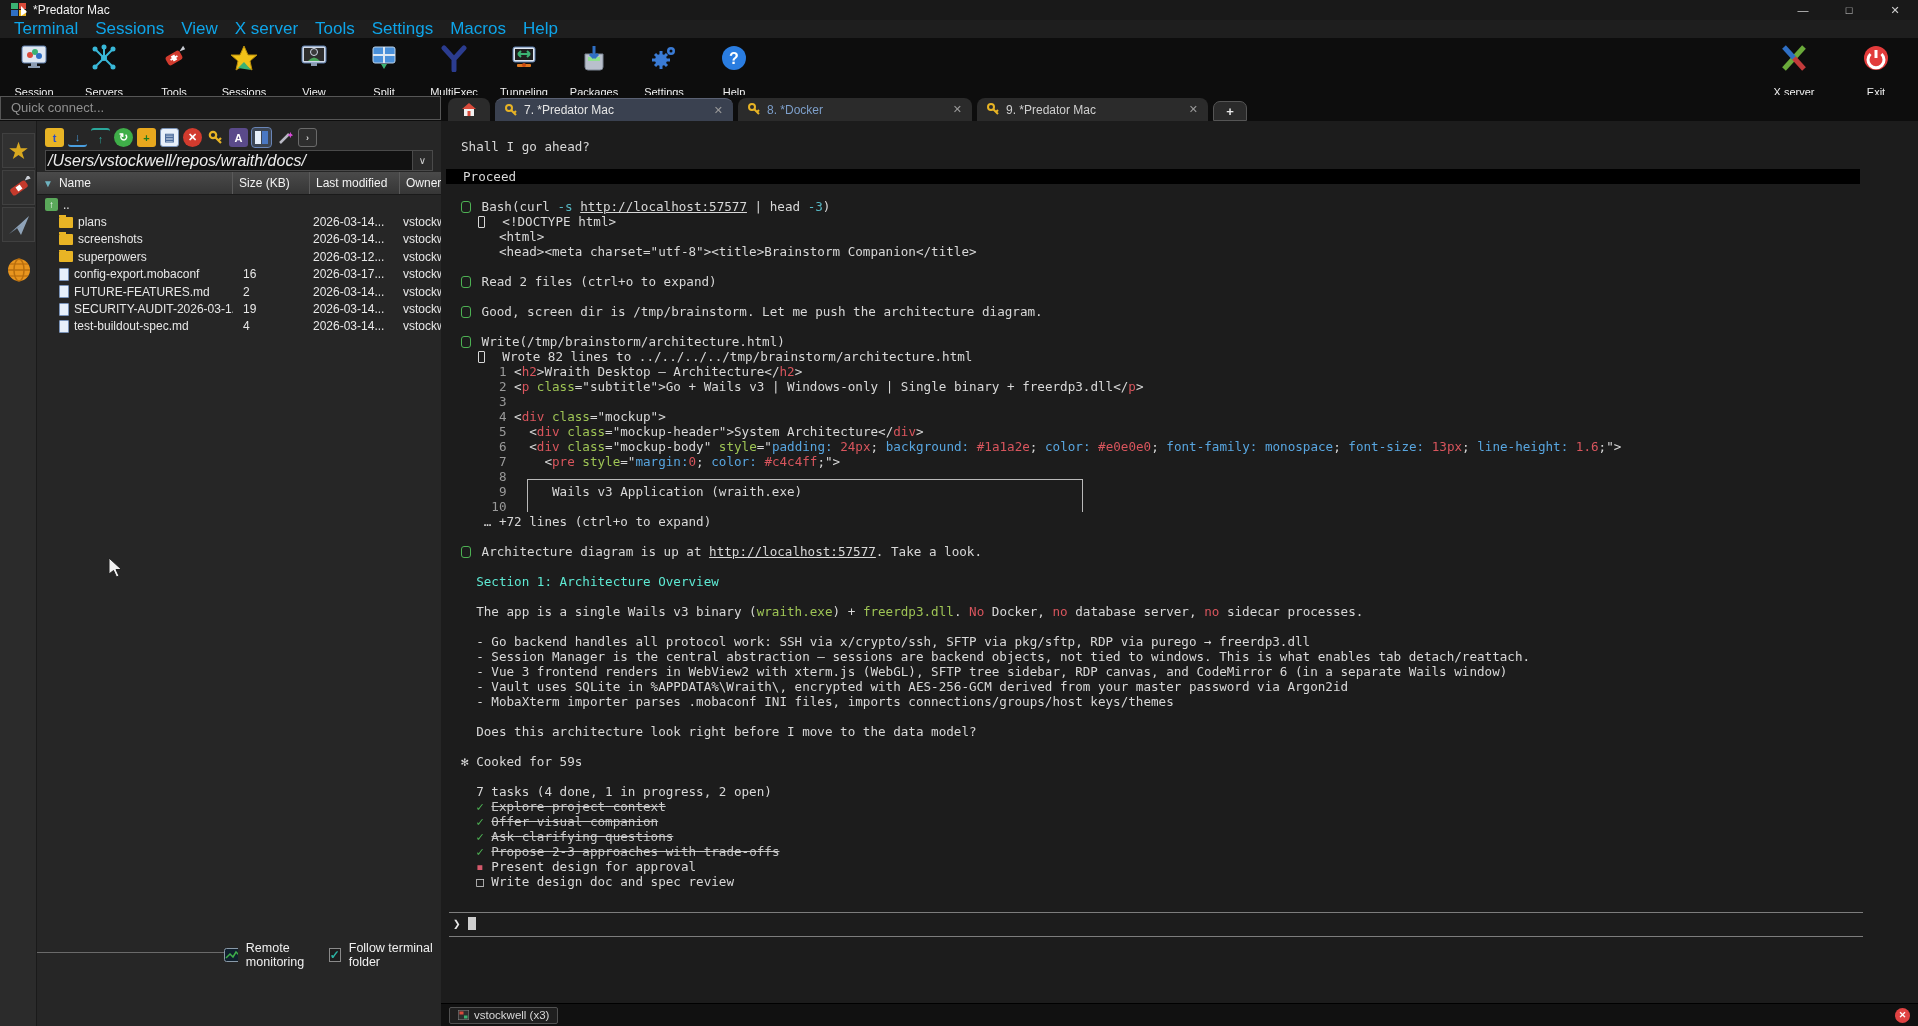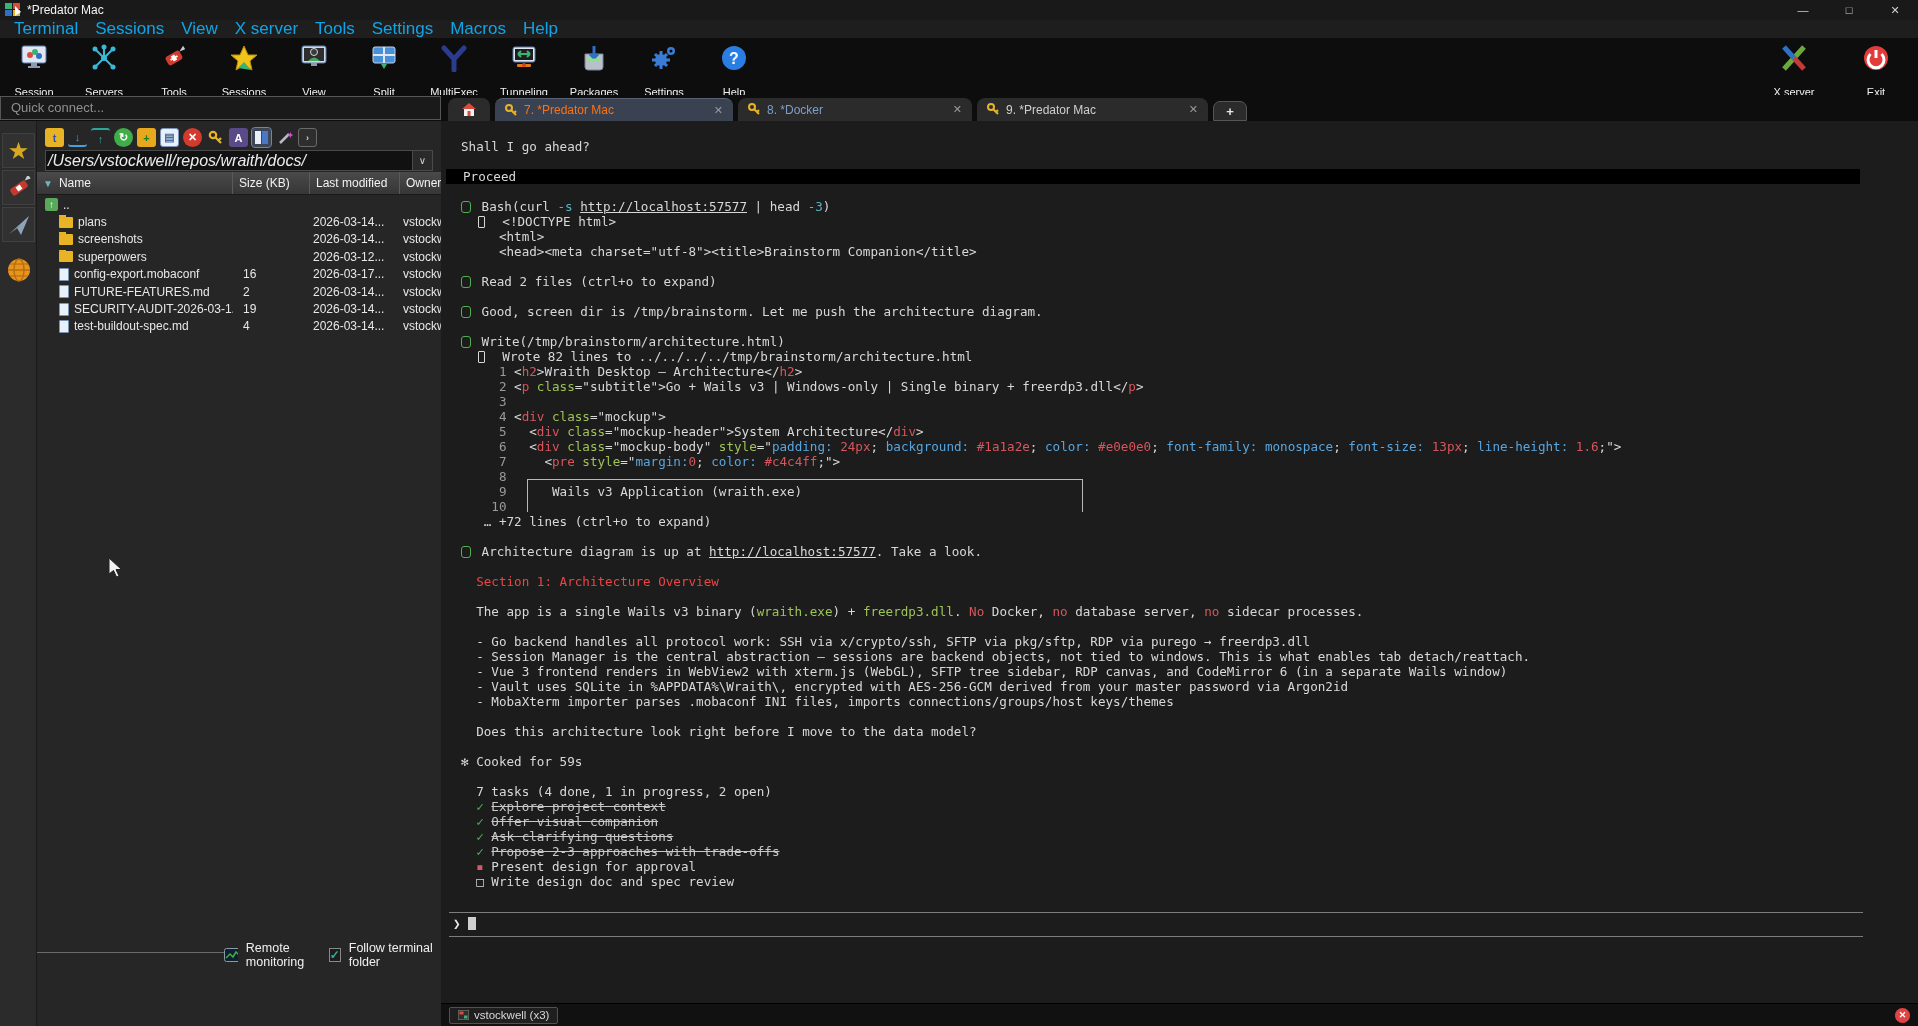--- a/index.html
+++ b/index.html
@@ -1,21 +1,21 @@
 <!DOCTYPE html>
 <html><head>
 <meta charset="utf-8">
 <style>
   * { margin:0; padding:0; box-sizing:border-box; }
   html,body { width:1918px; height:1026px; background:#0d0d0d; overflow:hidden; }
   body { font-family:"Liberation Sans", sans-serif; color:#e6e6e6; position:relative; }
   .abs { position:absolute; }
 
   
-  .titlebar { left:0; top:0; width:1918px; height:20px; background:#191919; display:flex; align-items:center; padding-left:5px; }
+  .titlebar { left:0; top:0; width:1918px; height:20px; background:#191919; display:flex; align-items:center; padding-left:11px; }
   .titlebar .title { font-size:12px; color:#f2f2f2; margin-left:6px; }
   .winctl { position:absolute; right:0; top:0; height:20px; display:flex; }
   .winctl span { width:46px; text-align:center; font-size:11px; color:#cfcfcf; line-height:20px; }
 
   
   .menubar { left:0; top:20px; width:1918px; height:18px; background:#1e1e1e; display:flex; align-items:center; gap:17px; padding-left:14px; }
   .menu-item { font-size:17px; color:#0ea5e9; }
 
   
   .toolbar { left:0; top:38px; width:1918px; height:57px; background:#0d0d0d; display:flex; align-items:flex-start; }
@@ -26,21 +26,21 @@
   .tb-item .lbl { font-size:11px; color:#f0f0f0; margin-top:12px; white-space:nowrap; }
 
   
   .qcrow { left:0; top:95px; width:1918px; height:26px; background:#0d0d0d; }
   .qcfield { position:absolute; left:0; top:1px; width:441px; height:24px; background:#1a1a1a; border:1px solid #565656; color:#8f8f8f; font-size:13px; padding-left:10px; line-height:22px; }
   .tabbar { position:absolute; left:448px; top:3px; height:23px; display:flex; align-items:flex-end; gap:5px; }
   .tab { height:23px; border-radius:8px 8px 0 0; background:#2b2b2b; display:flex; align-items:center; padding:0 10px; gap:6px; }
   .tab.home { width:42px; justify-content:center; }
   .tab.active { background:#3a4150; border-top:1px solid #5a6173; }
   .tab .tlabel { font-size:12px; color:#cfcfcf; white-space:nowrap; }
-  .tab.active .tlabel { color:#f97316; }
+  .tab.active .tlabel { color:#e5e5e5; }
   .tab .tlabel.blue { color:#7d9fca; }
   .tab .x { color:#9a9a9a; font-size:11px; margin-left:auto; padding-left:14px; }
   .tab7 { width:238px; } .tab8 { width:234px; } .tab9 { width:231px; }
   .tabplus { height:20px; width:34px; border-radius:7px 7px 0 0; background:#2b2b2b; border:1px solid #555; display:flex; align-items:center; justify-content:center; color:#e8e8e8; font-size:13px; font-weight:bold; }
   .paperclip { position:absolute; left:1884px; top:124px; }
 
   
   .sidebar { left:0; top:121px; width:441px; height:905px; background:#262626; }
   .strip { position:absolute; left:0; top:0; width:37px; height:905px; background:#2b2b2b; border-right:1px solid #1a1a1a; }
   .slot { width:33px; height:35px; margin:2px auto 0 2px; border:1px solid #404040; background:#313131; display:flex; align-items:center; justify-content:center; }
@@ -76,21 +76,21 @@
   .sf-line { width:235px; border-top:1px solid #6a6a6a; margin-bottom:18px; }
   .sf-row { display:flex; align-items:center; gap:8px; margin-bottom:13px; font-size:12.5px; color:#f0f0f0; }
   .cb { width:14px; height:14px; background:#1d1d1d; border:1px solid #8a8a8a; color:#2bb3a3; font-size:12px; font-weight:bold; line-height:12px; text-align:center; }
 
   
   .terminal { left:441px; top:121px; width:1477px; height:882px; background:#1c1c1c; font-family:"DejaVu Sans Mono", monospace; font-size:12.6px; color:#d8d8d8; padding:18px 0 0 20px; overflow:hidden; }
   .t-line { height:15px; line-height:15px; white-space:pre; }
   .t-line.bar { background:#000; margin-left:-15px; padding-left:17px; width:1414px; }
   .c-w { color:#d8d8d8; } .c-dim { color:#9a9a9a; } .c-red { color:#d9555d; }
   .c-grn { color:#9ec455; } .c-blu { color:#58a6e0; } .c-cyn { color:#56b6c2; }
-  .c-org { color:#ef4444;text-align:center; } .c-pur { color:#9c8fc9; } .c-bgr { color:#4db053; }
+  .c-org { color:#5eead4;text-align:center; } .c-pur { color:#9c8fc9; } .c-bgr { color:#4db053; }
   .c-pnk { color:#d4596b; } .c-lnk { color:#d8d8d8; text-decoration:underline; }
   .c-str { color:#c8c8c8; text-decoration:line-through; }
   .blt { display:inline-block; width:10px; height:12px; border:1.5px solid #4db053; border-radius:3px; vertical-align:-2px; margin-right:3px; }
   .tofu { display:inline-block; width:7px; height:12px; border:1px solid currentColor; border-radius:1px; vertical-align:-2px; margin:0 2px; }
   .cur { display:inline-block; width:8px; height:13px; background:#cfcfcf; vertical-align:-2px; }
   .code-box { position:absolute; left:86px; top:358px; width:556px; height:33px; border:1px solid #b9b9b9; border-bottom:none; pointer-events:none; }
   .prompt-hr { border-top:1px solid #7d7d7d; width:1414px; margin-left:-12px; }
   .prompt-line { height:16px; line-height:16px; margin:3px 0 4px -8px; white-space:pre; color:#e8e8e8; }
   .status-line { margin-top:8px; white-space:pre; font-size:12.6px; }
 

